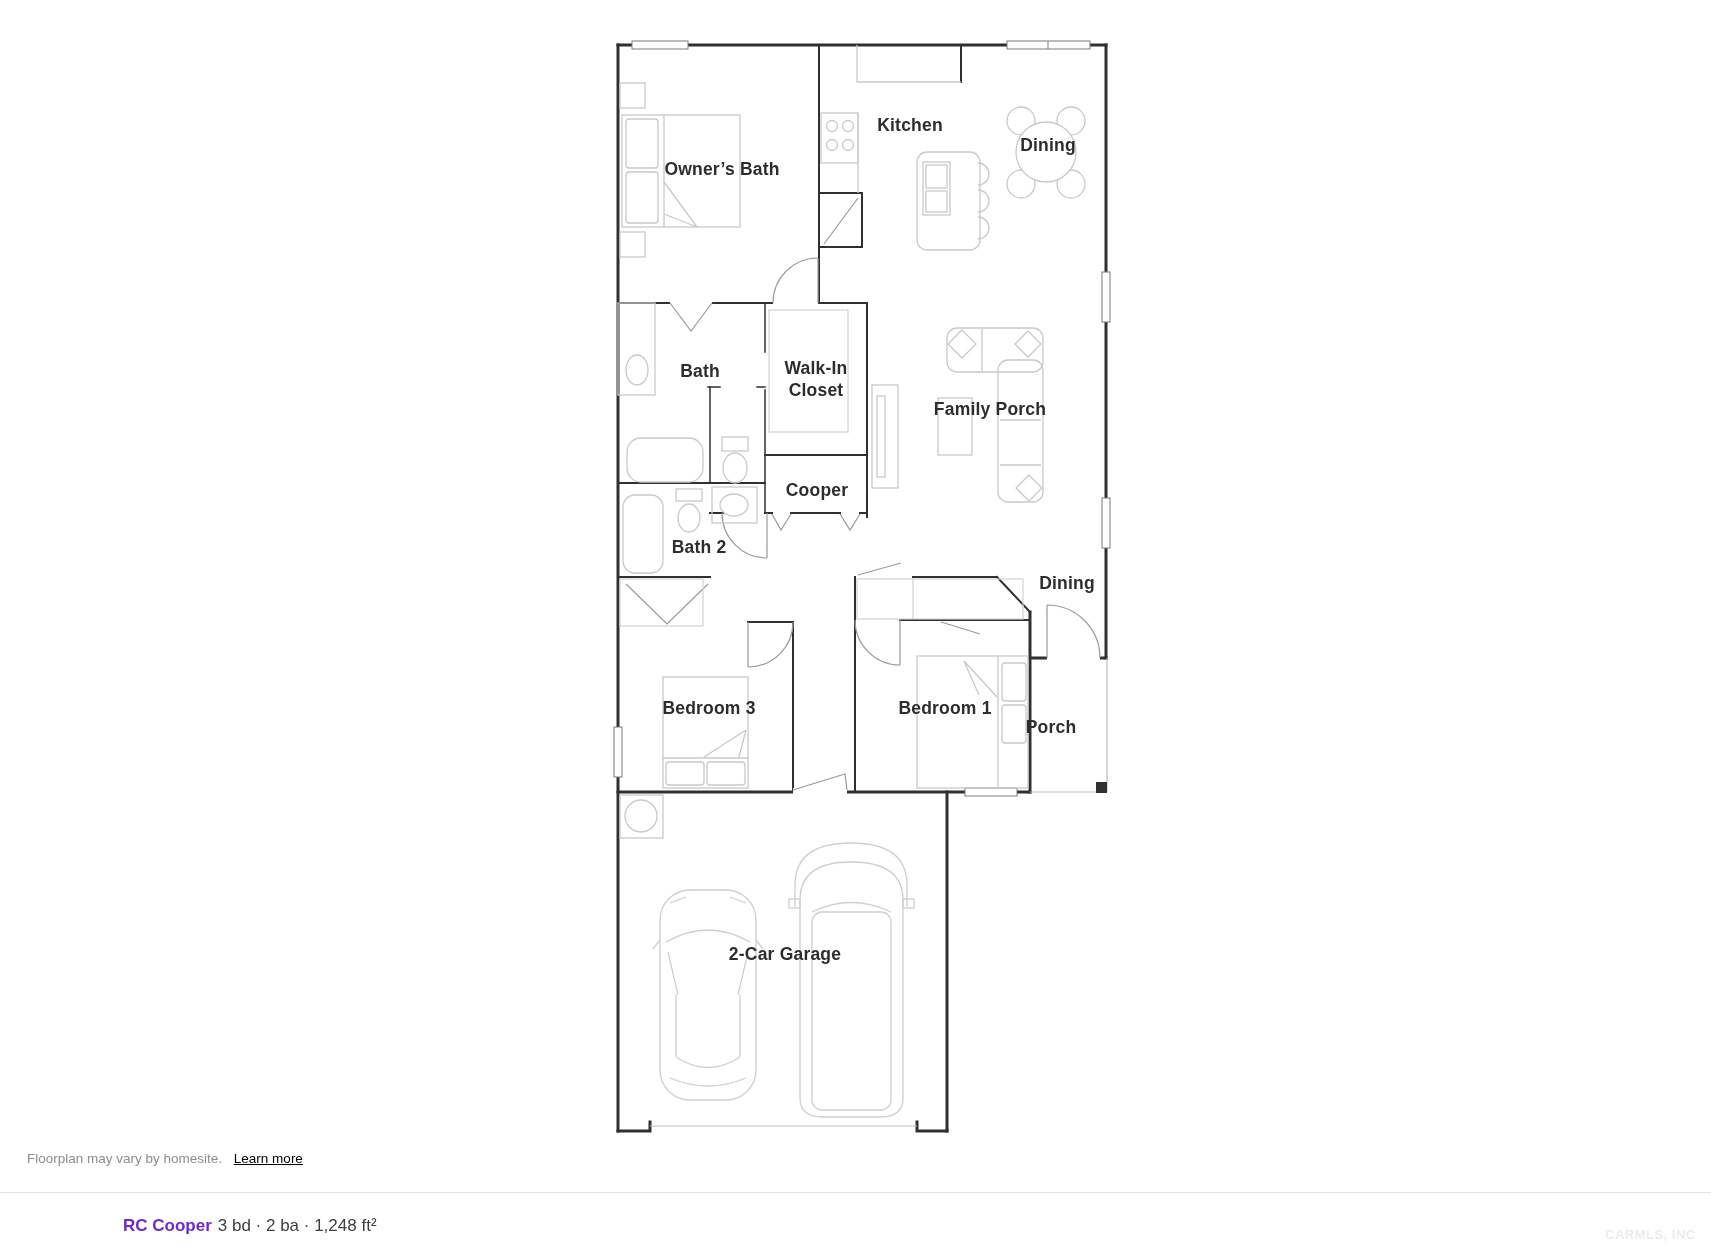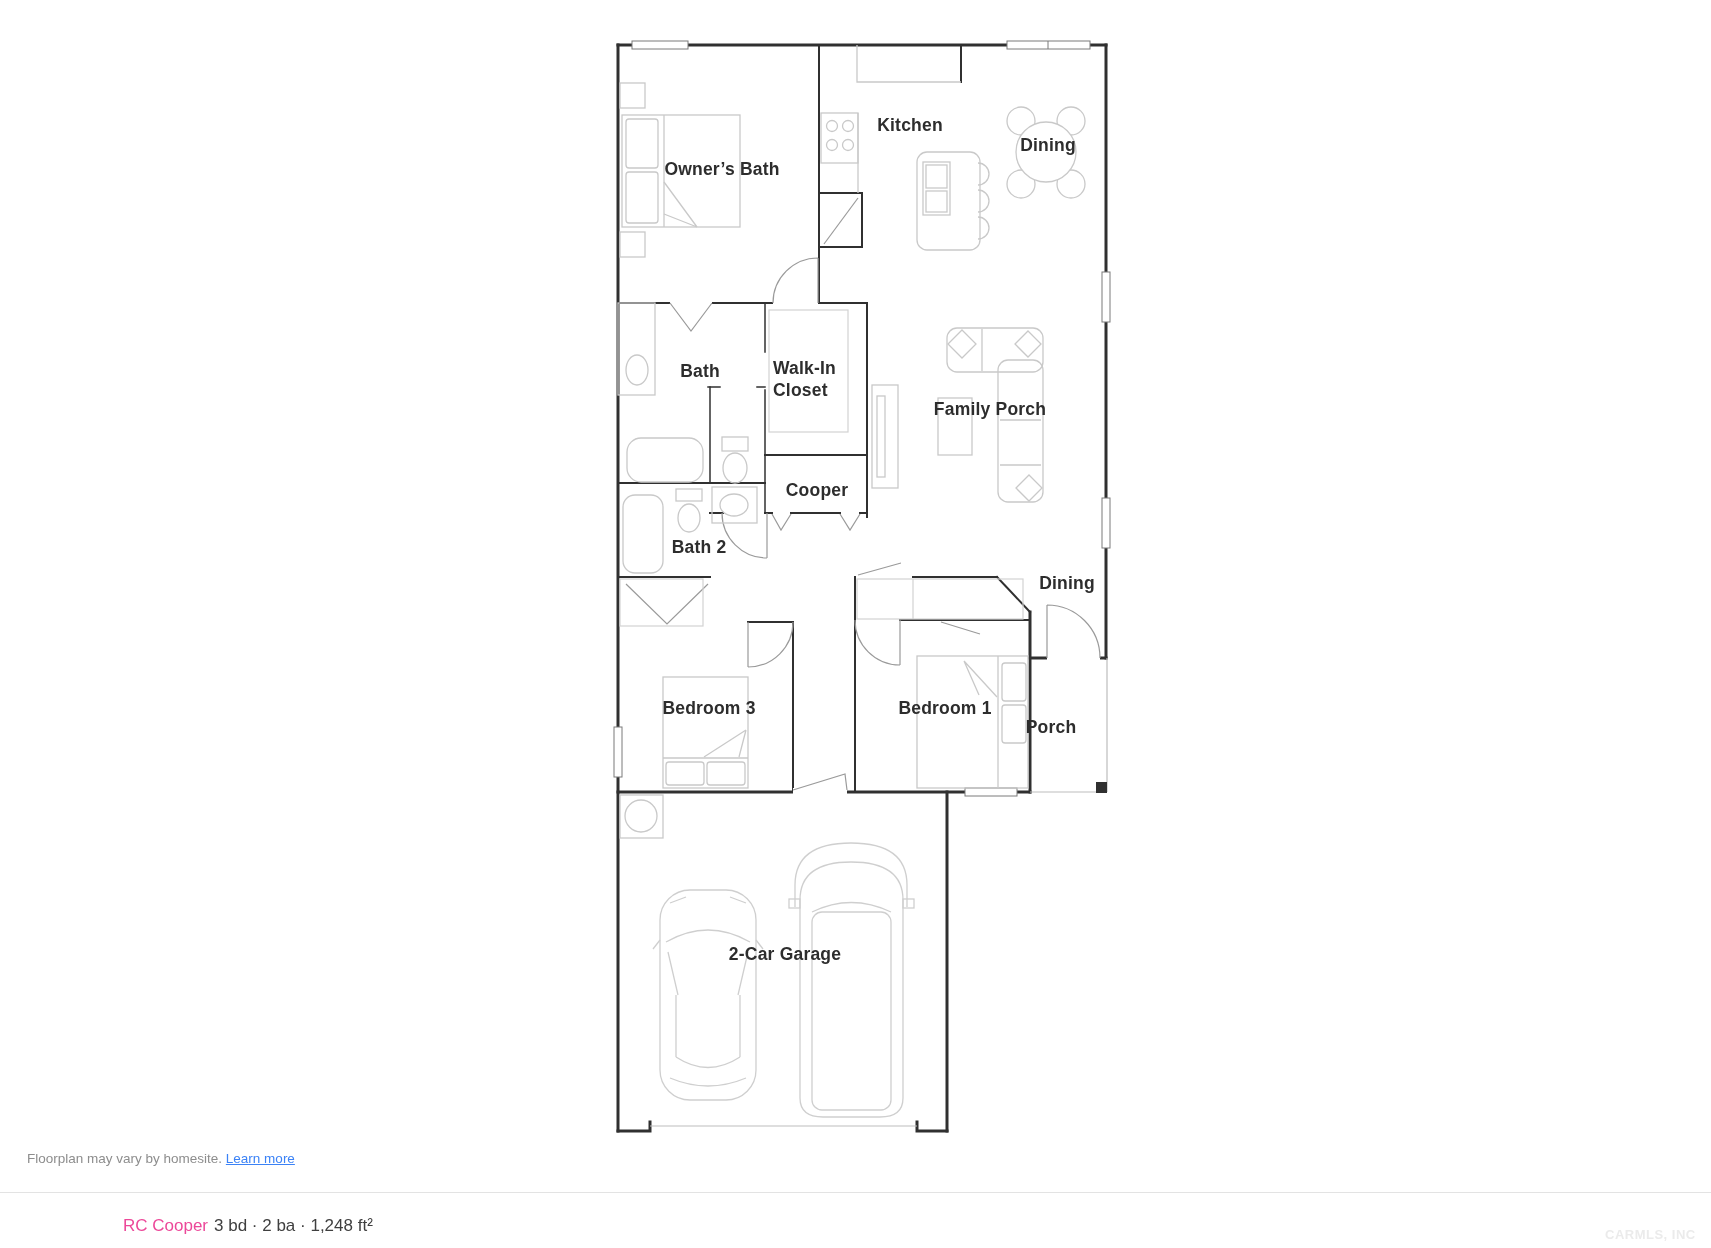--- a/index.html
+++ b/index.html
@@ -1,27 +1,27 @@
 <!DOCTYPE html>
 <html><head>
 <meta charset="utf-8">
 <style>
   html,body{margin:0;padding:0;background:#fff;}
   .page{position:relative;width:1711px;height:1248px;background:#fff;overflow:hidden;
         font-family:"Liberation Sans",sans-serif;}
   .plan-svg{position:absolute;left:0;top:0;}
   .room-label{position:absolute;transform:translate(-50%,-50%);
     font-size:17.5px;font-weight:600;color:#2d2d2d;letter-spacing:.2px;
-    white-space:nowrap;text-align:left;line-height:1.25;}
+    white-space:nowrap;text-align:center;line-height:1.25;}
   .room-label.wrap{white-space:normal;width:86px;}
   .disclaimer{position:absolute;left:27px;top:1151px;font-size:13.5px;color:#8d8d8d;}
-  .disclaimer a{color:#3b82f6;text-decoration:underline;cursor:pointer;}
+  .disclaimer a{color:#000000;text-decoration:underline;cursor:pointer;margin-left:8px;}
   .divider{position:absolute;left:0;top:1192px;width:1711px;height:1px;background:#e3e3e3;}
   .summary{position:absolute;left:123px;top:1216px;font-size:17px;color:#3f3f3f;}
-  .summary .name{font-weight:normal;color:#ec4899;margin-right:6px;margin-top:18px;}
+  .summary .name{font-weight:bold;color:#6d28d9;margin-right:6px;margin-top:18px;}
   .watermark{position:absolute;left:1605px;top:1227px;font-size:13px;font-weight:bold;
     color:#ebebeb;letter-spacing:.5px;white-space:nowrap;}
 </style>
 </head>
 <body>
 
 <div class="page">
 
   <svg class="plan-svg" width="1711" height="1248" viewBox="0 0 1711 1248">
 

